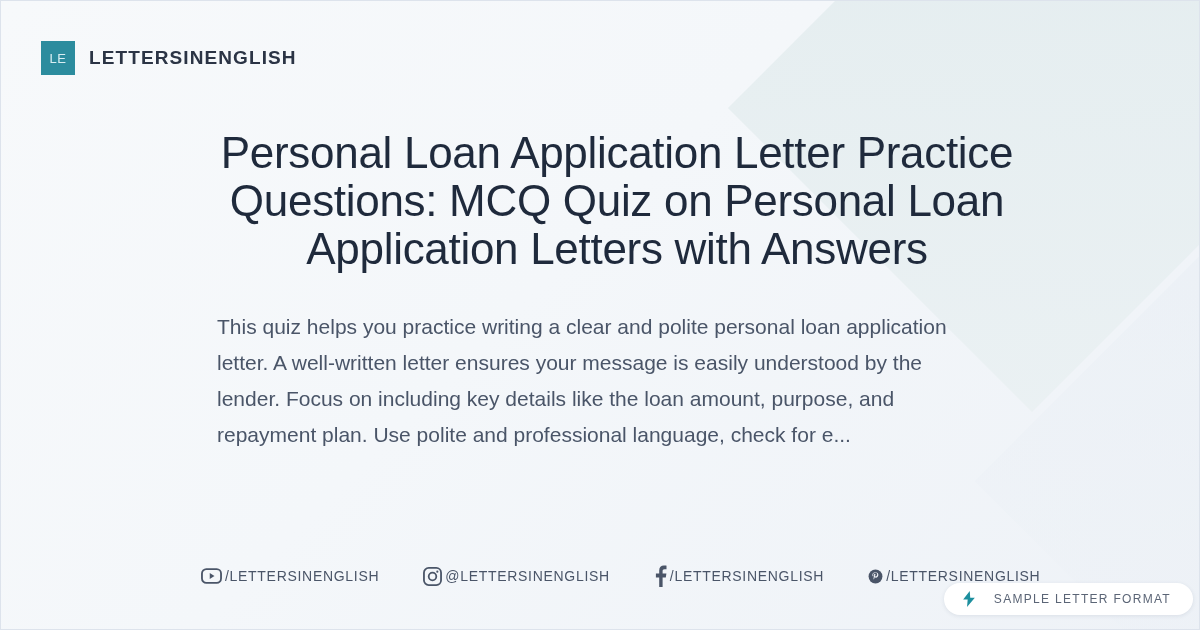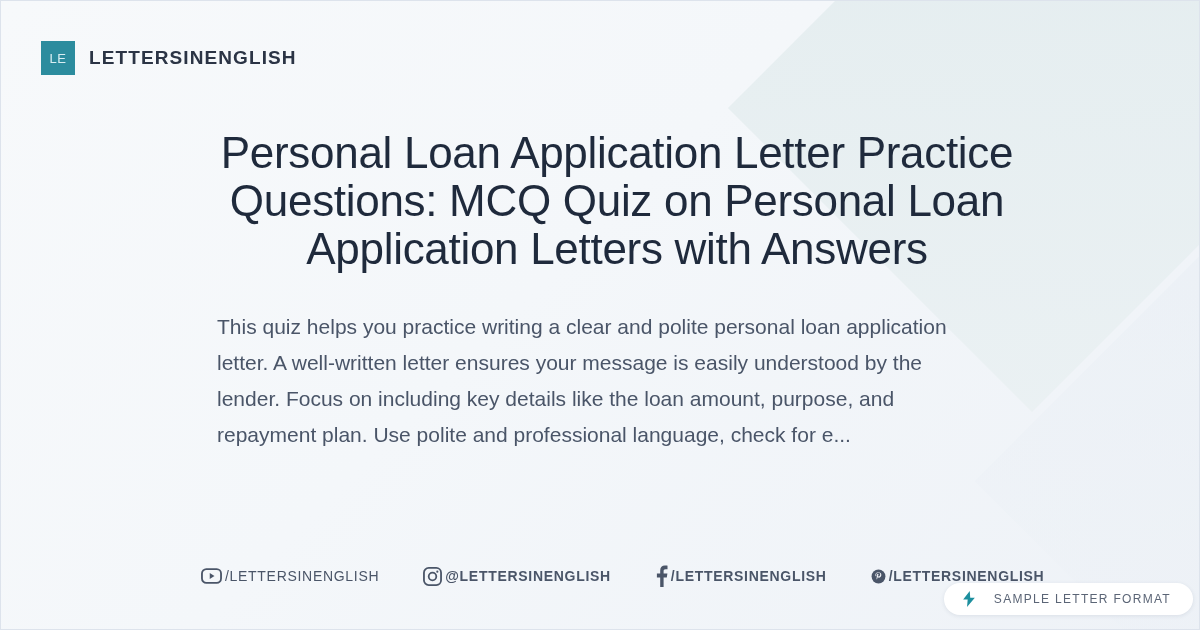--- a/index.html
+++ b/index.html
@@ -120,21 +120,21 @@
     align-items: center;
     z-index: 5;
   }
 
   .social-item {
     display: flex;
     align-items: center;
     gap: 3px;
   }
 
-  .social-item + .social-item { margin-left: 44px; font-weight: bold; }
+  .social-item + .social-item { margin-left: 44px; }
 
   .social-icon {
     display: flex;
     align-items: center;
     justify-content: center;
     color: #4a5568;
     flex: 0 0 auto;
   }
 
   .social-label {

